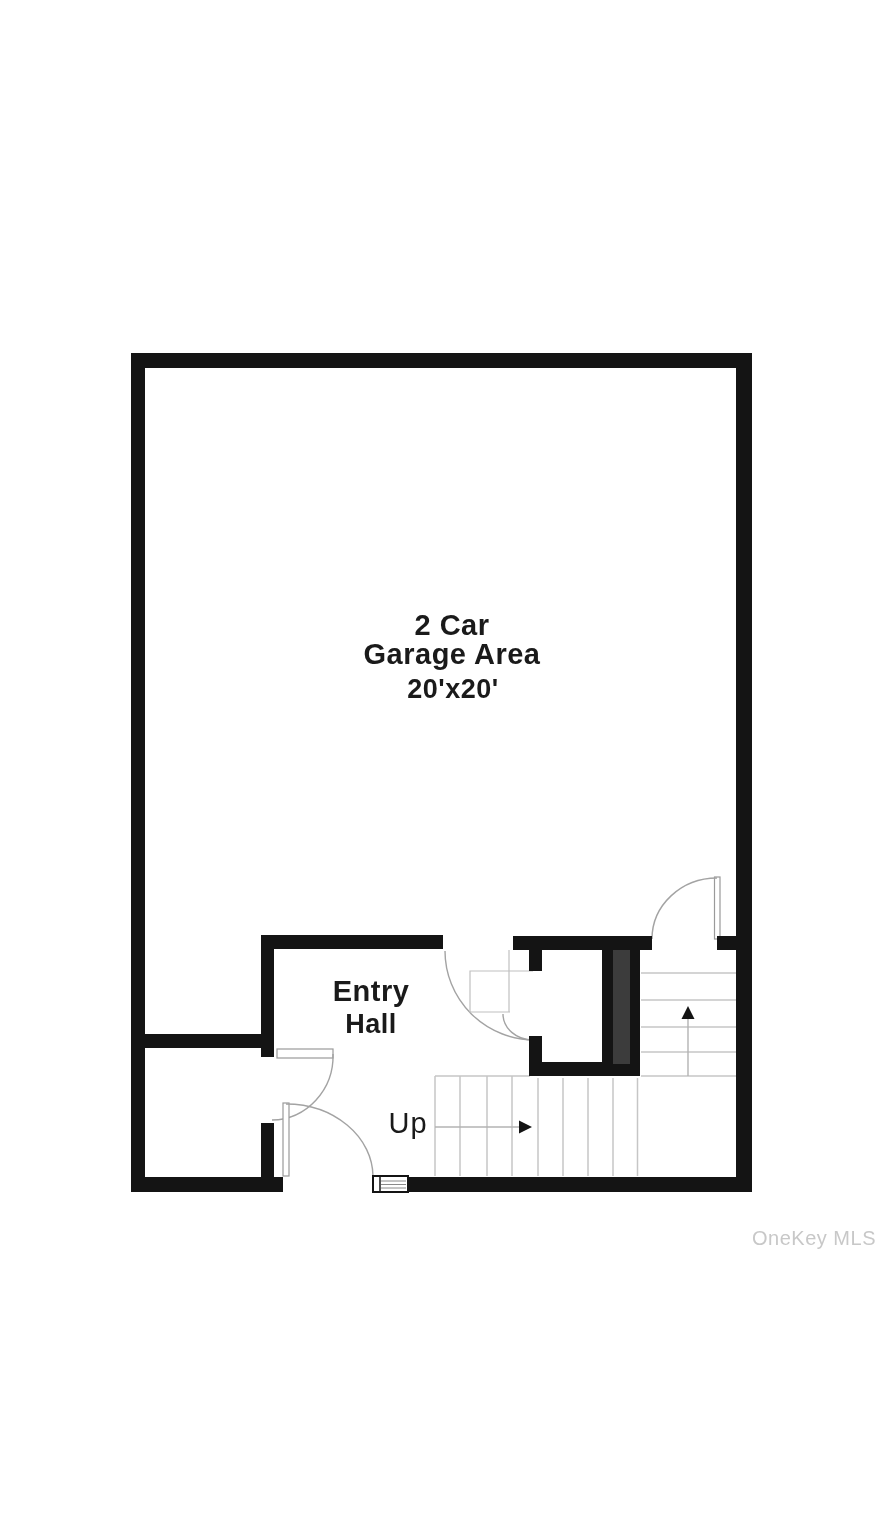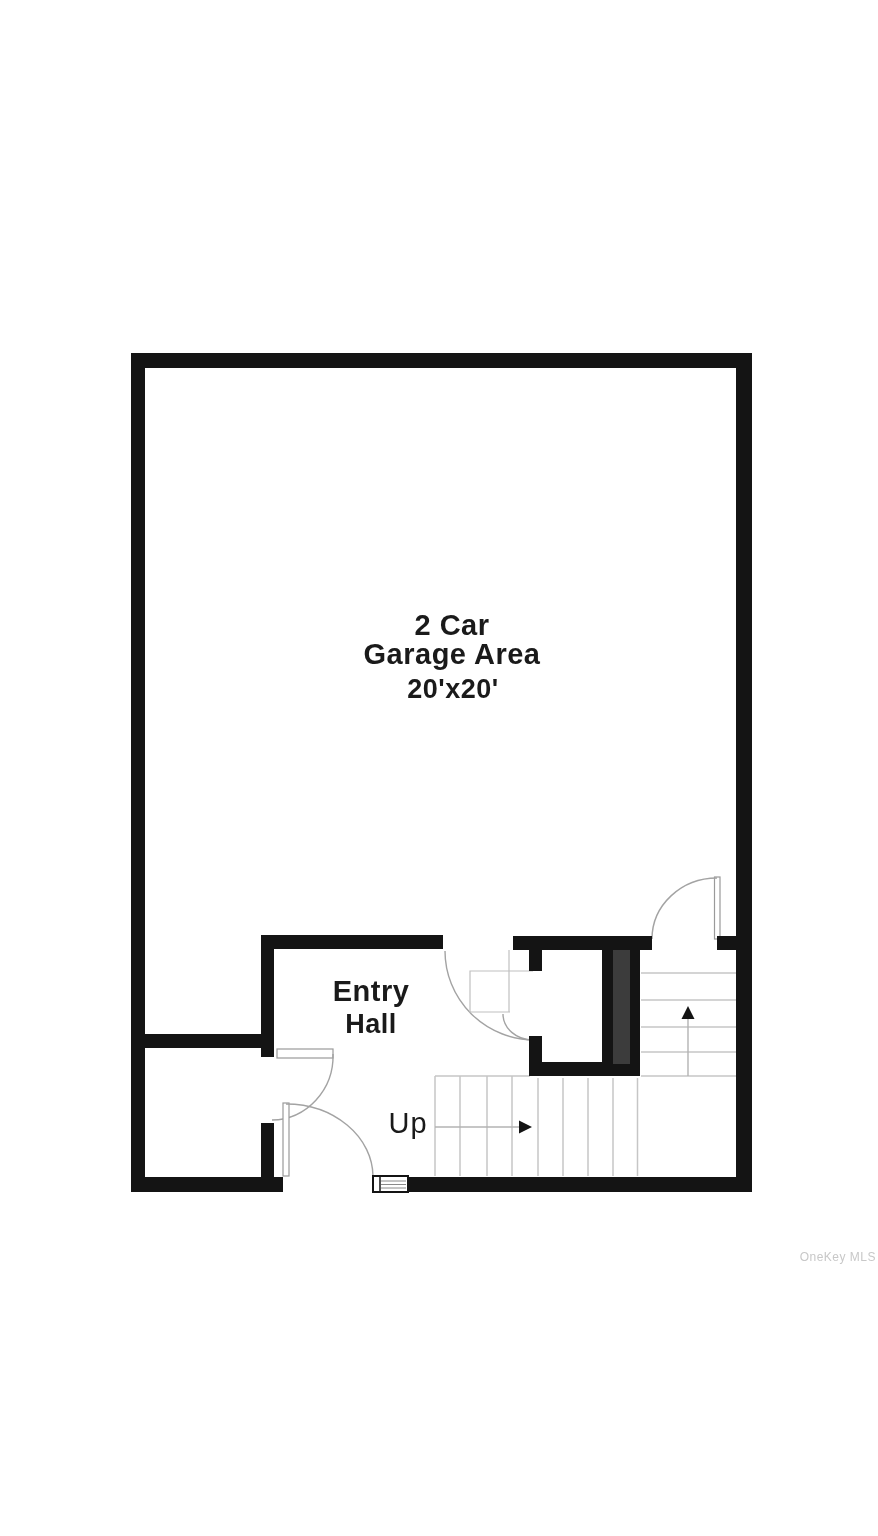--- a/index.html
+++ b/index.html
@@ -29,22 +29,22 @@
   .door-leaf{fill:#ffffff;stroke:#9a9a9a;stroke-width:1.2;}
   .thin{stroke:#c0c0c0;stroke-width:1.2;fill:none;}
   .threshold{fill:#ffffff;stroke:var(--wall);stroke-width:2;}
   .threshold-line{stroke:#8a8a8a;stroke-width:1;fill:none;}
   .threshold-div{stroke:var(--wall);stroke-width:1.5;fill:none;}
   .lbl{fill:var(--label-text);text-anchor:middle;}
   .lbl-lg{font-size:29px;font-weight:600;letter-spacing:0.5px;}
   .lbl-md{font-size:27px;font-weight:600;letter-spacing:0.5px;}
   .lbl-up{font-size:29px;font-weight:300;letter-spacing:1px;}
   .watermark{
-    position:absolute;right:2px;bottom:4px;
-    font-size:12px;letter-spacing:0.5px;
+    position:absolute;right:2px;bottom:18px;
+    font-size:20px;letter-spacing:0.5px;
     color:var(--watermark-text);
   }
 </style>
 </head>
 <body>
 
 <div class="screen">
   <svg viewBox="0 0 878 1536" width="878" height="1536">
 
     <g>

